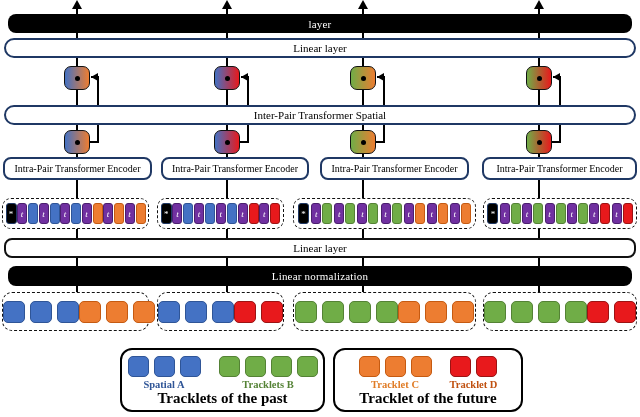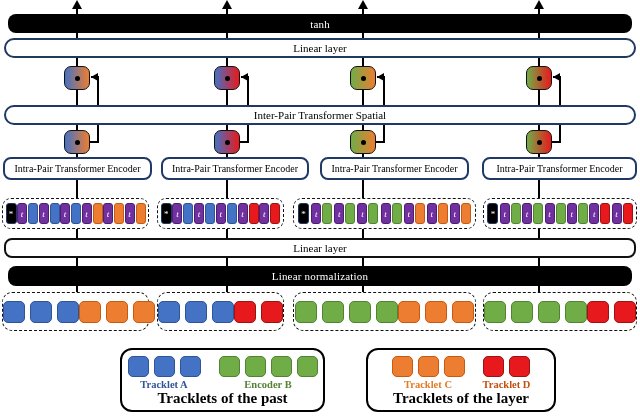--- a/index.html
+++ b/index.html
@@ -26,21 +26,21 @@
   }
   .legend-entries { display:flex; gap:18px; align-items:flex-start; justify-content:center; }
   .legend-title { font-weight:bold; font-size:15px; color:#000; }
 </style>
 </head>
 <body>
 
 <div id="diagram">
 
   <div class="bar" style="left:8px; top:14px; width:624px; height:19px;">
-    <span>tanh</span>
+    <span>layer</span>
   </div>
 
   <div class="wbox" style="left:4px; top:38px; width:632px; height:20px;">
     <span>Linear layer</span>
   </div>
 
   <div class="wbox" style="left:4px; top:105px; width:632px; height:20px;">
     <span>Inter-Pair Transformer Spatial</span>
   </div>
 
@@ -66,53 +66,53 @@
   </div>
 
   <div class="legendbox" style="left:120px; width:205px;">
     <div class="legend-entries" id="legend-past-entries">
         <div style="position: relative; display: flex; flex-direction: column; align-items: center; gap: 2px;">
           <div style="position: relative; display: flex; gap: 5px;">
             <div style="position: relative; width: 21px; height: 21px; border-radius: 5px; background: rgb(68, 114, 196); border: 1.5px solid rgb(47, 85, 151);"></div>
             <div style="position: relative; width: 21px; height: 21px; border-radius: 5px; background: rgb(68, 114, 196); border: 1.5px solid rgb(47, 85, 151);"></div>
             <div style="position: relative; width: 21px; height: 21px; border-radius: 5px; background: rgb(68, 114, 196); border: 1.5px solid rgb(47, 85, 151);"></div>
           </div>
-          <div style="position: relative; color: rgb(47, 85, 151); font-weight: bold; font-size: 10.5px;">Tracklet A</div>
+          <div style="position: relative; color: rgb(47, 85, 151); font-weight: bold; font-size: 10.5px;">Spatial A</div>
         </div>
         <div style="position: relative; display: flex; flex-direction: column; align-items: center; gap: 2px;">
           <div style="position: relative; display: flex; gap: 5px;">
             <div style="position: relative; width: 21px; height: 21px; border-radius: 5px; background: rgb(112, 173, 71); border: 1.5px solid rgb(84, 130, 53);"></div>
             <div style="position: relative; width: 21px; height: 21px; border-radius: 5px; background: rgb(112, 173, 71); border: 1.5px solid rgb(84, 130, 53);"></div>
             <div style="position: relative; width: 21px; height: 21px; border-radius: 5px; background: rgb(112, 173, 71); border: 1.5px solid rgb(84, 130, 53);"></div>
             <div style="position: relative; width: 21px; height: 21px; border-radius: 5px; background: rgb(112, 173, 71); border: 1.5px solid rgb(84, 130, 53);"></div>
           </div>
-          <div style="position: relative; color: rgb(84, 130, 53); font-weight: bold; font-size: 10.5px;">Encoder B</div>
+          <div style="position: relative; color: rgb(84, 130, 53); font-weight: bold; font-size: 10.5px;">Tracklets B</div>
         </div>
       </div>
     <div class="legend-title">Tracklets of the past</div>
   </div>
-  <div class="legendbox" style="left:333px; width:190px;margin-left:33px;">
+  <div class="legendbox" style="left:333px; width:190px;">
     <div class="legend-entries" id="legend-future-entries">
         <div style="position: relative; display: flex; flex-direction: column; align-items: center; gap: 2px;">
           <div style="position: relative; display: flex; gap: 5px;">
             <div style="position: relative; width: 21px; height: 21px; border-radius: 5px; background: rgb(237, 125, 49); border: 1.5px solid rgb(197, 90, 17);"></div>
             <div style="position: relative; width: 21px; height: 21px; border-radius: 5px; background: rgb(237, 125, 49); border: 1.5px solid rgb(197, 90, 17);"></div>
             <div style="position: relative; width: 21px; height: 21px; border-radius: 5px; background: rgb(237, 125, 49); border: 1.5px solid rgb(197, 90, 17);"></div>
           </div>
           <div style="position: relative; color: rgb(224, 124, 38); font-weight: bold; font-size: 10.5px;">Tracklet C</div>
         </div>
         <div style="position: relative; display: flex; flex-direction: column; align-items: center; gap: 2px;">
           <div style="position: relative; display: flex; gap: 5px;">
             <div style="position: relative; width: 21px; height: 21px; border-radius: 5px; background: rgb(232, 25, 28); border: 1.5px solid rgb(156, 19, 19);"></div>
             <div style="position: relative; width: 21px; height: 21px; border-radius: 5px; background: rgb(232, 25, 28); border: 1.5px solid rgb(156, 19, 19);"></div>
           </div>
           <div style="position: relative; color: rgb(192, 80, 15); font-weight: bold; font-size: 10.5px;">Tracklet D</div>
         </div>
       </div>
-    <div class="legend-title">Tracklets of the layer</div>
+    <div class="legend-title">Tracklet of the future</div>
   </div>
 
 <div style="position: absolute; left: 76px; top: 6px; width: 2px; height: 287px; background: rgb(0, 0, 0); z-index: 1;"></div>
     <div style="position: absolute; left: 72px; top: 0px; width: 0px; height: 0px; border-left: 5px solid transparent; border-right: 5px solid transparent; border-bottom: 9px solid rgb(0, 0, 0); z-index: 1;"></div>
     <div style="position: absolute; left: 64px; top: 66px; width: 26px; height: 24px; z-index: 4; border: 1.6px solid rgb(17, 17, 17); border-radius: 7px; background: linear-gradient(90deg, rgb(68, 114, 196), rgb(237, 125, 49));">
       <div style="position: absolute; left: 10px; top: 9px; width: 5px; height: 5px; background: rgb(0, 0, 0); border-radius: 50%;"></div>
     </div>
     <div style="position: absolute; left: 97px; top: 77px; width: 2px; height: 28px; background: rgb(0, 0, 0); z-index: 2;"></div>
     <div style="position: absolute; left: 91px; top: 76px; width: 8px; height: 2px; background: rgb(0, 0, 0); z-index: 2;"></div>
     <div style="position: absolute; left: 91px; top: 73px; width: 0px; height: 0px; border-top: 4px solid transparent; border-bottom: 4px solid transparent; border-right: 7px solid rgb(0, 0, 0); z-index: 2;"></div>

